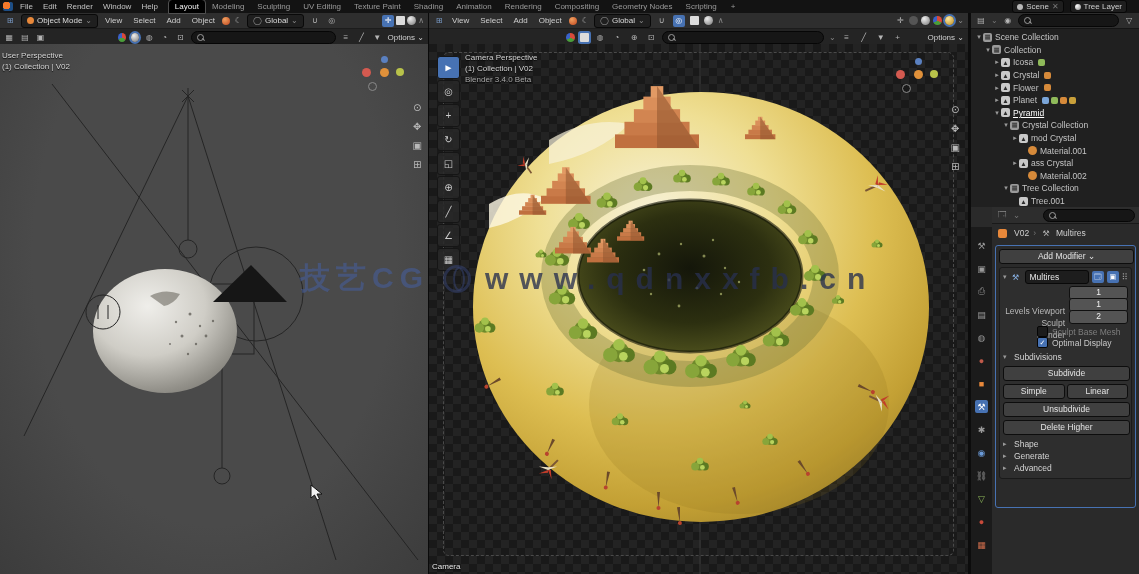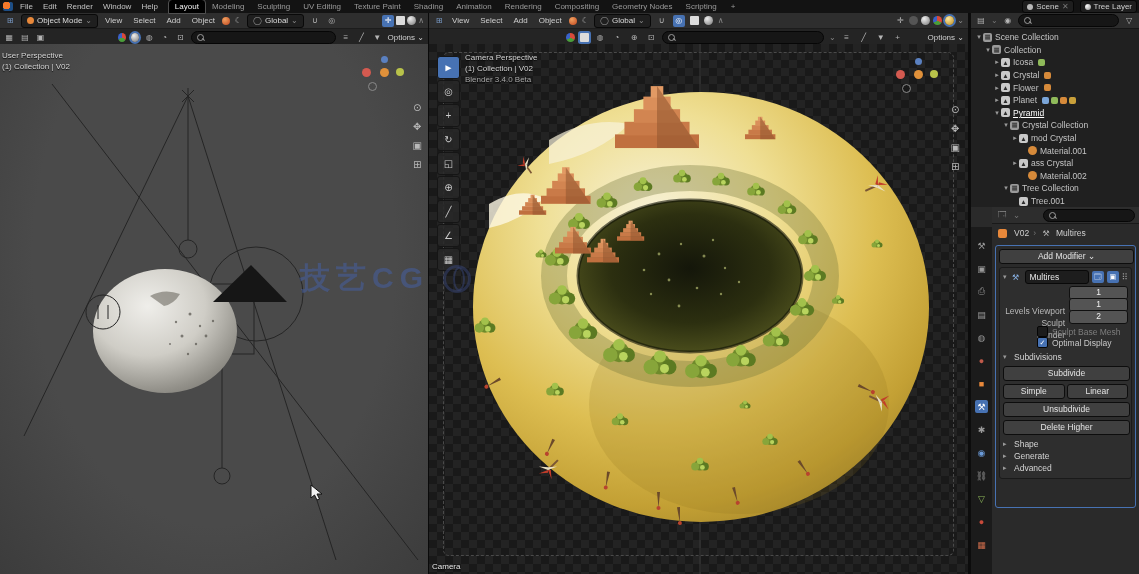--- a/index.html
+++ b/index.html
@@ -7,21 +7,21 @@
        font-family:"Liberation Sans","DejaVu Sans",sans-serif;color:#c8c8c8;
        -webkit-font-smoothing:antialiased;}
   
   #topbar{position:absolute;left:0;top:0;width:1139px;height:13px;background:#131313;
           display:flex;align-items:center;font-size:8px;gap:2px;z-index:40;}
   .logo{width:10px;height:9px;margin-left:3px;border-radius:2px;
         background:radial-gradient(circle at 35% 40%,#f5792a 0 45%,#1d4e85 46% 100%);}
   .tmenu{padding:0 5px;color:#c4c4c4;}
   .wtab{padding:0 6px;height:13px;line-height:13px;color:#9a9a9a;border-radius:3px 3px 0 0;white-space:nowrap;}
   .wtab.active{background:#000000;color:#f0f0f0;outline:1px solid #505050;}
-  .tb-right{margin-left:auto;display:flex;align-items:center;gap:6px;margin-right:2px;}
+  .tb-right{margin-left:auto;display:flex;align-items:center;gap:6px;margin-right:12px;}
   .pill{display:flex;align-items:center;gap:3px;background:#1e1e1e;border:1px solid #060606;
         border-radius:3px;height:11px;padding:0 4px;color:#cfcfcf;}
   .dot{width:6px;height:6px;border-radius:50%;}
   
   .vp{position:absolute;top:13px;bottom:0;overflow:hidden;}
   #vp-left{left:0;width:428px;border-right:1px solid #0a0a0a;}
   #vp-center{left:429px;width:539px;border-right:3px solid #0c0c0c;}
   .vph{display:flex;align-items:center;gap:5px;padding:0 4px;font-size:8px;white-space:nowrap;overflow:hidden;}
   .vph.r2{height:15px;background:#2e2e2e;border-bottom:1px solid #1c1c1c;}
   .vph.r3{height:16px;background:#242424;border-bottom:1px solid #141414;}
@@ -491,20 +491,21 @@
         <span>▣</span>
           <span>⊞</span>
       </div>
       <div class="camlabel">Camera</div>
     </div>
   </div>
 
   <div id="watermark">
     <span id="wm-cn">技艺CG</span>
     <span id="wm-globe"></span>
+    <span id="wm-url">www.qdnxxfb.cn</span>
   </div>
 
   <div id="right">
     <div id="outliner">
       <div id="outliner-hd">
         <span class="icon12">▤</span>
         <span style="color:#777;">⌄</span>
         <span class="icon12">◉</span>
         <div class="srch" style="flex:1;">
             <span class="mag"></span>

